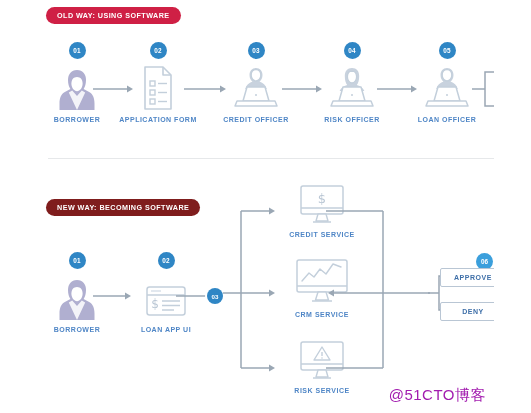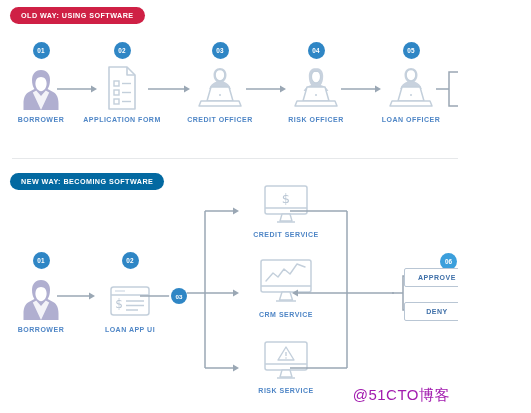--- a/index.html
+++ b/index.html
@@ -7,38 +7,39 @@
   body{
     font-family:"Liberation Sans", sans-serif;
     -webkit-font-smoothing:antialiased;
   }
   #canvas{
     position:relative;
     width:458px;
     height:413px;
     background:#ffffff;
     overflow:hidden;
+    margin-left:36px;
   }
   
   .pill{
     position:absolute;
     display:flex;
     align-items:center;
     justify-content:center;
     height:17px;
     padding:0 11px;
     border-radius:9px;
     color:#ffffff;
     font-size:7.2px;
     font-weight:bold;
     letter-spacing:0.45px;
     white-space:nowrap;
   }
   #pill-old{ left:10px; top:7px; background:#cf2045; }
-  #pill-new{ left:10px; top:173px; background:#0369a1; }
+  #pill-new{ left:10px; top:199px; background:#7f1d1d; }
 
   
   #divider{
     position:absolute;
     left:12px; top:158px;
     width:507px; height:1px;
     background:#e6e8ea;
   }
 
   

